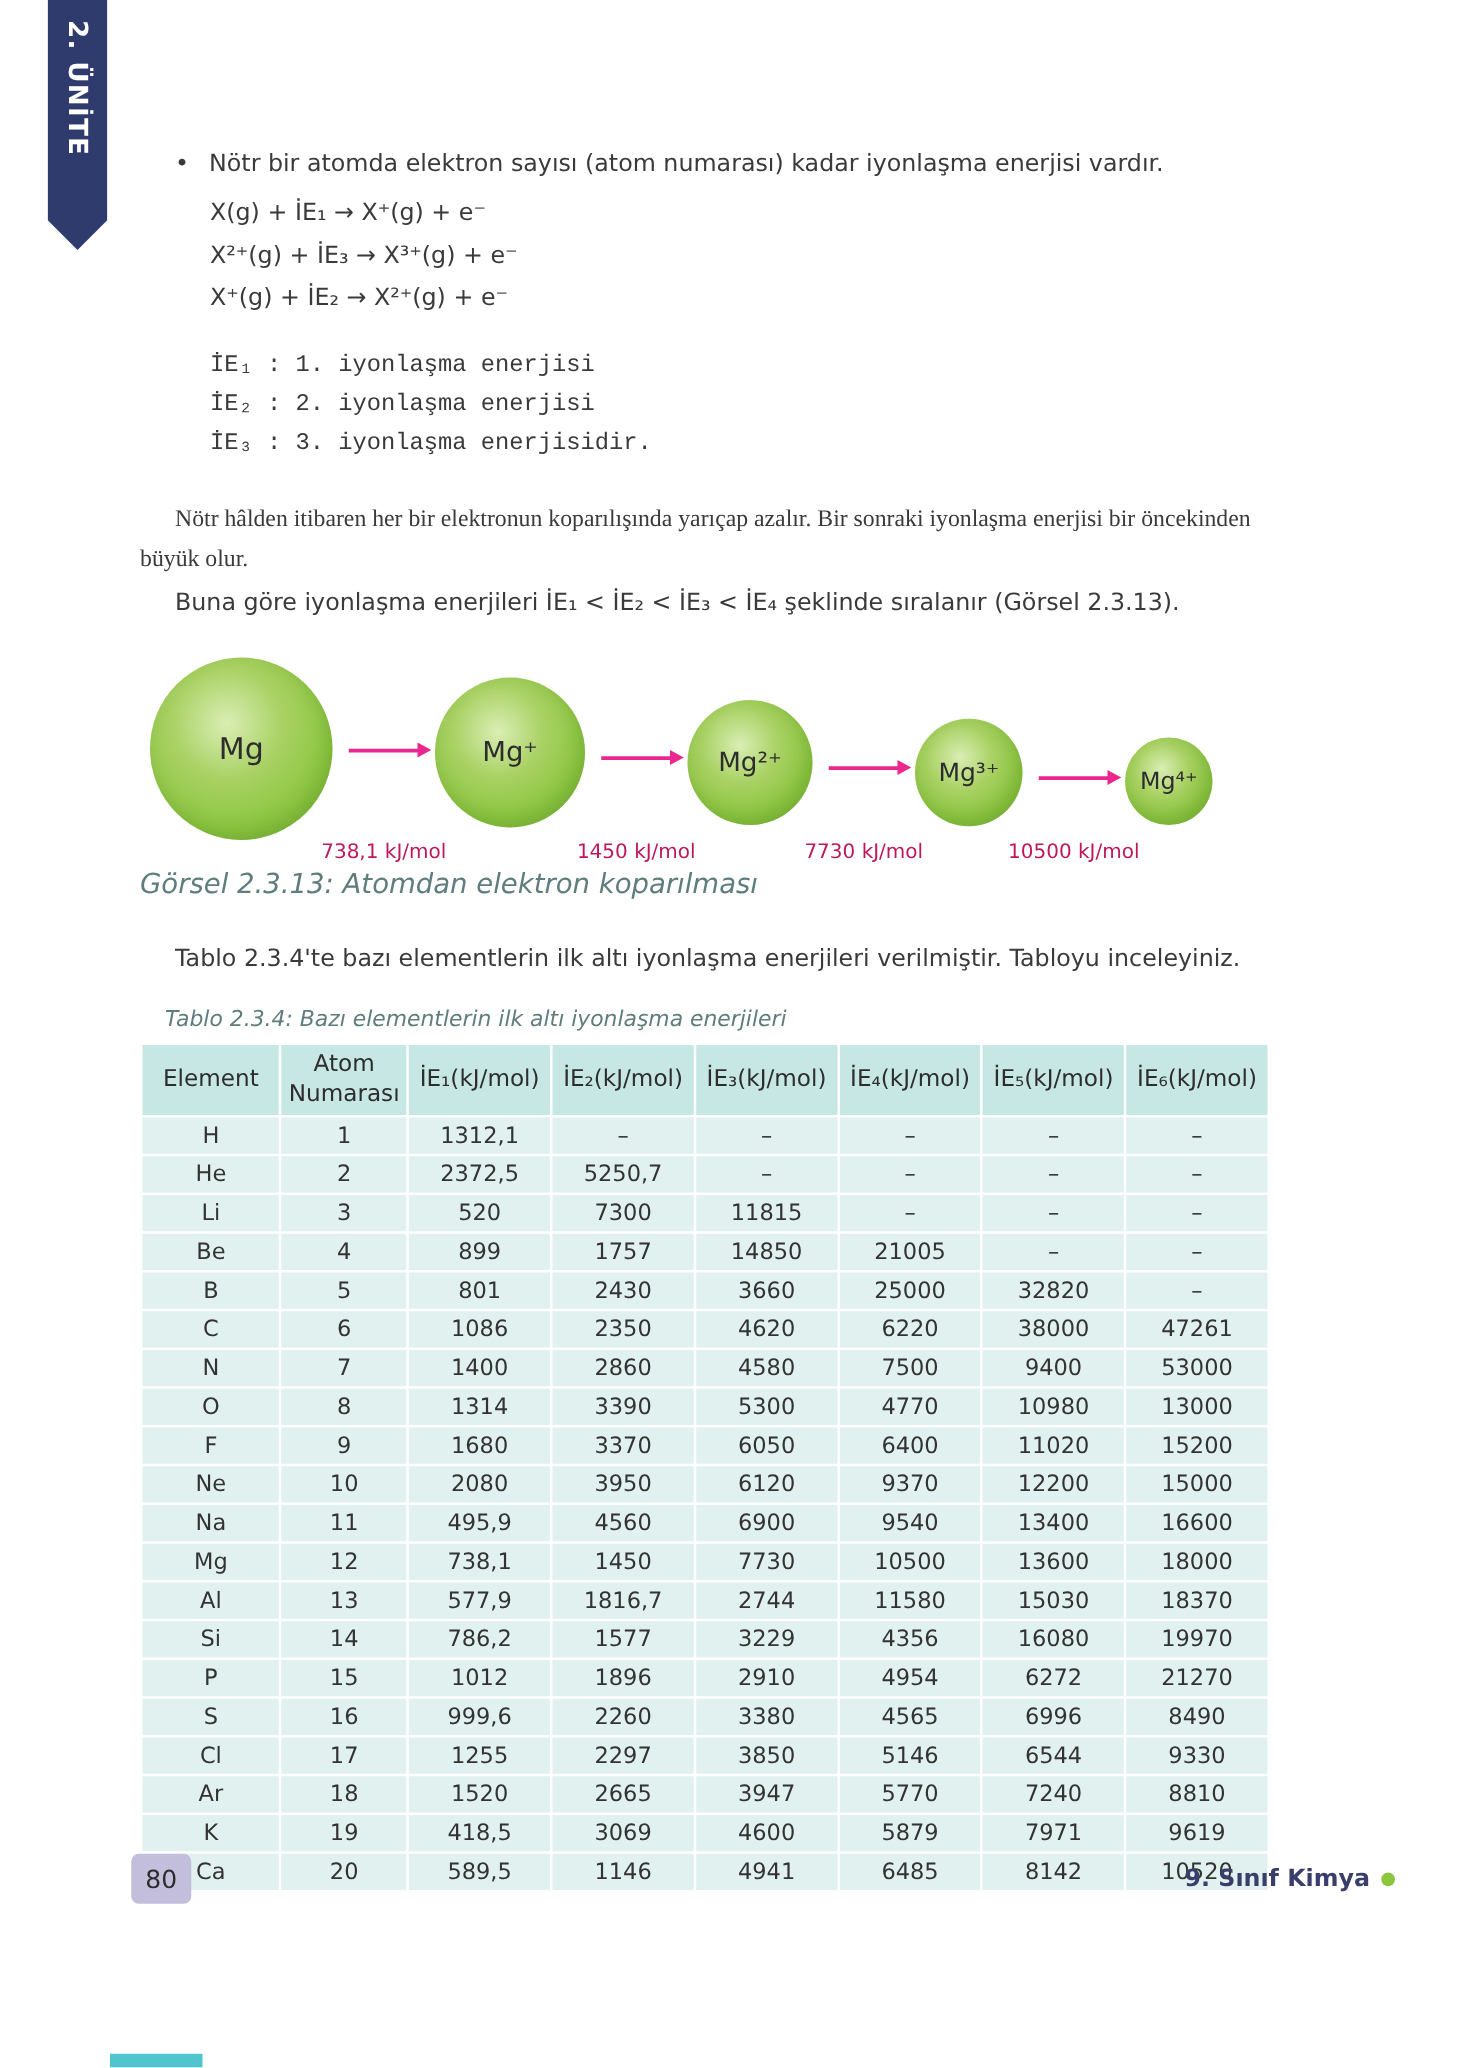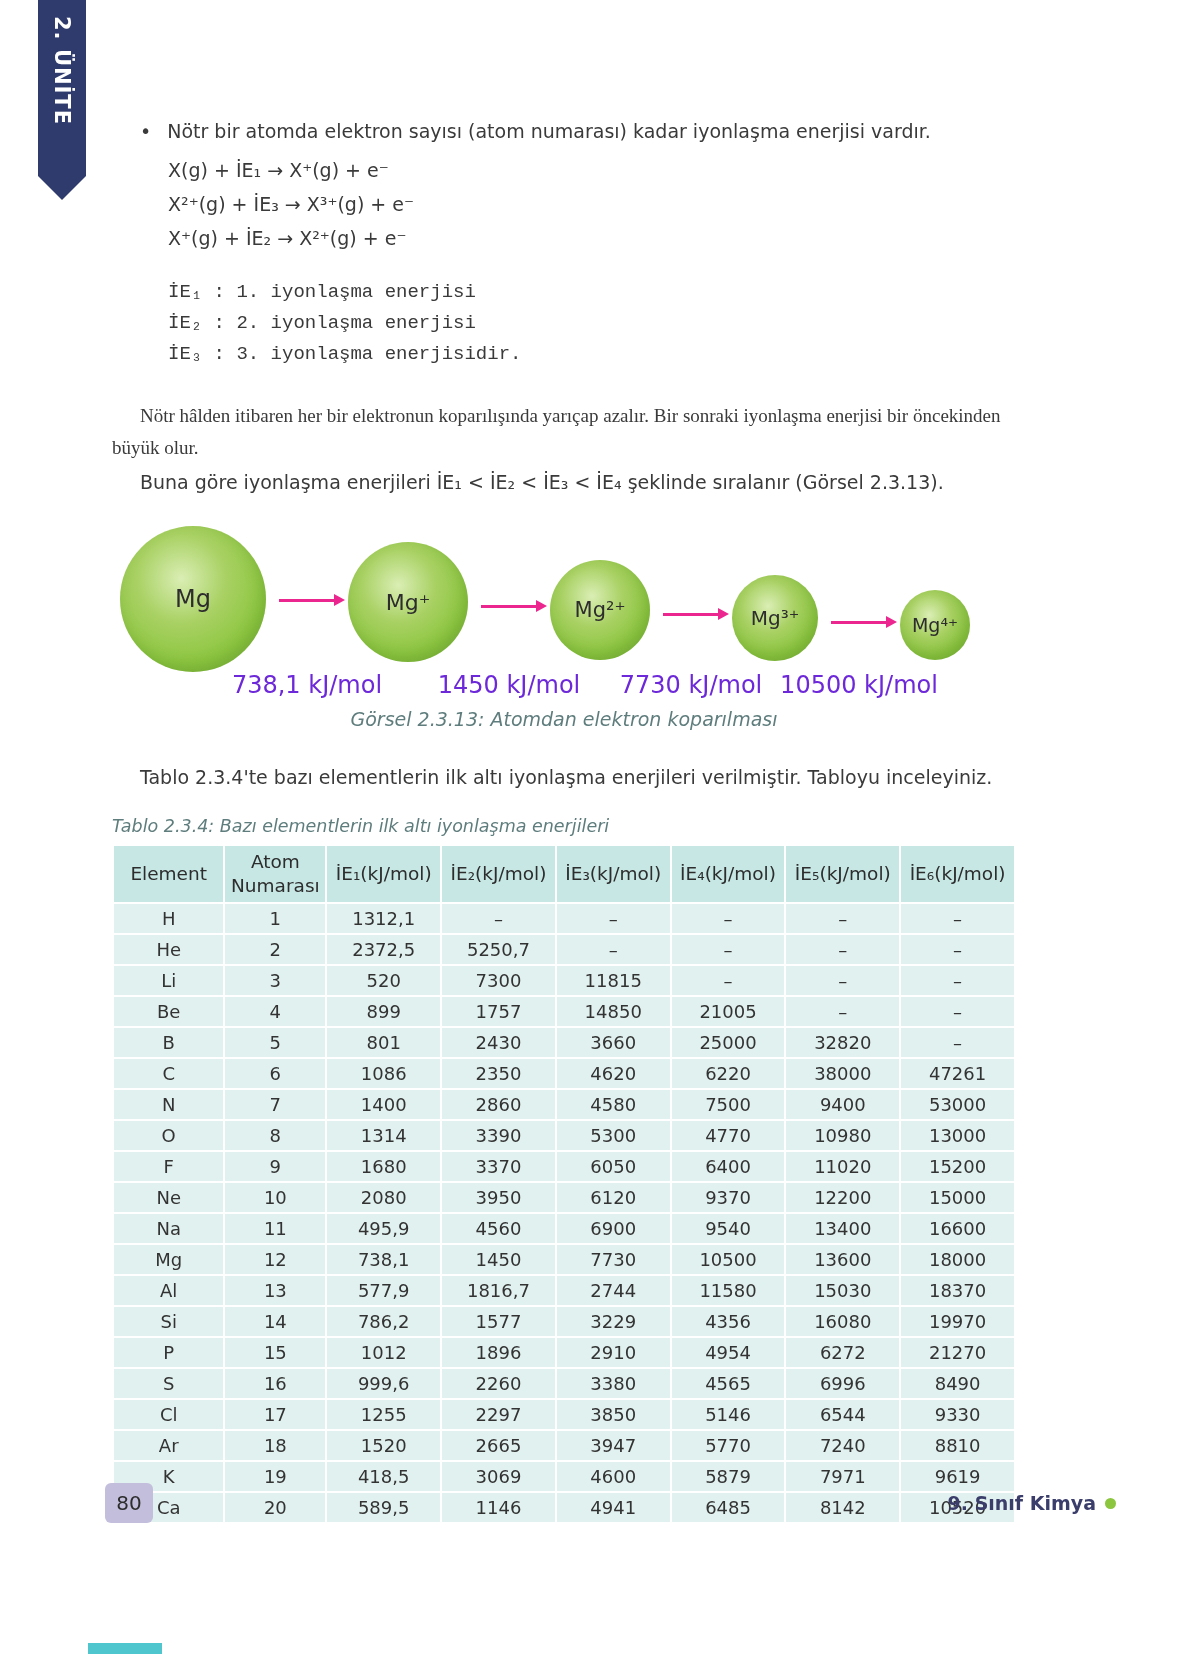--- a/index.html
+++ b/index.html
@@ -55,27 +55,27 @@
     display:flex; align-items:center; justify-content:center; }
   .arrow { width:56px; height:3px; background:var(--arrow,#ec268f); position:relative; }
   .arrow::after { content:""; position:absolute; right:-10px; top:50%; transform:translateY(-50%);
     border-left:11px solid var(--arrow,#ec268f);
     border-top:6px solid transparent; border-bottom:6px solid transparent; }
   .gap-1 .arrow { transform:translateY(1px); }
   .gap-2 .arrow { transform:translateY(7px); }
   .gap-3 .arrow { transform:translateY(15px); }
   .gap-4 .arrow { transform:translateY(23px); }
   .energy-label { position:absolute; top:calc(50% + 72px); left:50%; transform:translateX(-50%);
-    white-space:nowrap; font-size:24px; color:#6d28d9; }
-
-  .figure-caption { margin-top:20px; text-align:center; font-style:italic;
-    font-size:19px; color:var(--caption,#5f7d7d); }
+    white-space:nowrap; font-size:16px; color:#be185d; }
+
+  .figure-caption { margin-top:7px; text-align:left; font-style:italic;
+    font-size:22px; color:var(--caption,#5f7d7d); }
 
   .table-intro   { margin-top:32px; text-indent:28px; line-height:30px; }
-  .table-caption { margin-top:24px; font-style:italic; font-size:17.5px; color:var(--caption,#5f7d7d); }
+  .table-caption { margin-top:24px; font-style:italic; font-size:17.5px; color:var(--caption,#5f7d7d);margin-left:20px; }
 
   table.ionization { margin-top:8px; width:100%; border-collapse:separate; border-spacing:2px; }
   table.ionization th {
     background:var(--th-bg,#c7e7e4); font-weight:normal; font-size:18.5px; color:#2d2d2d;
     padding:4px; text-align:center; vertical-align:middle; height:56px; line-height:24px;
   }
   table.ionization td {
     background:var(--td-bg,#e1f1ef); font-size:18px; color:#333333;
     padding:4px; text-align:center; height:23px;
   }

